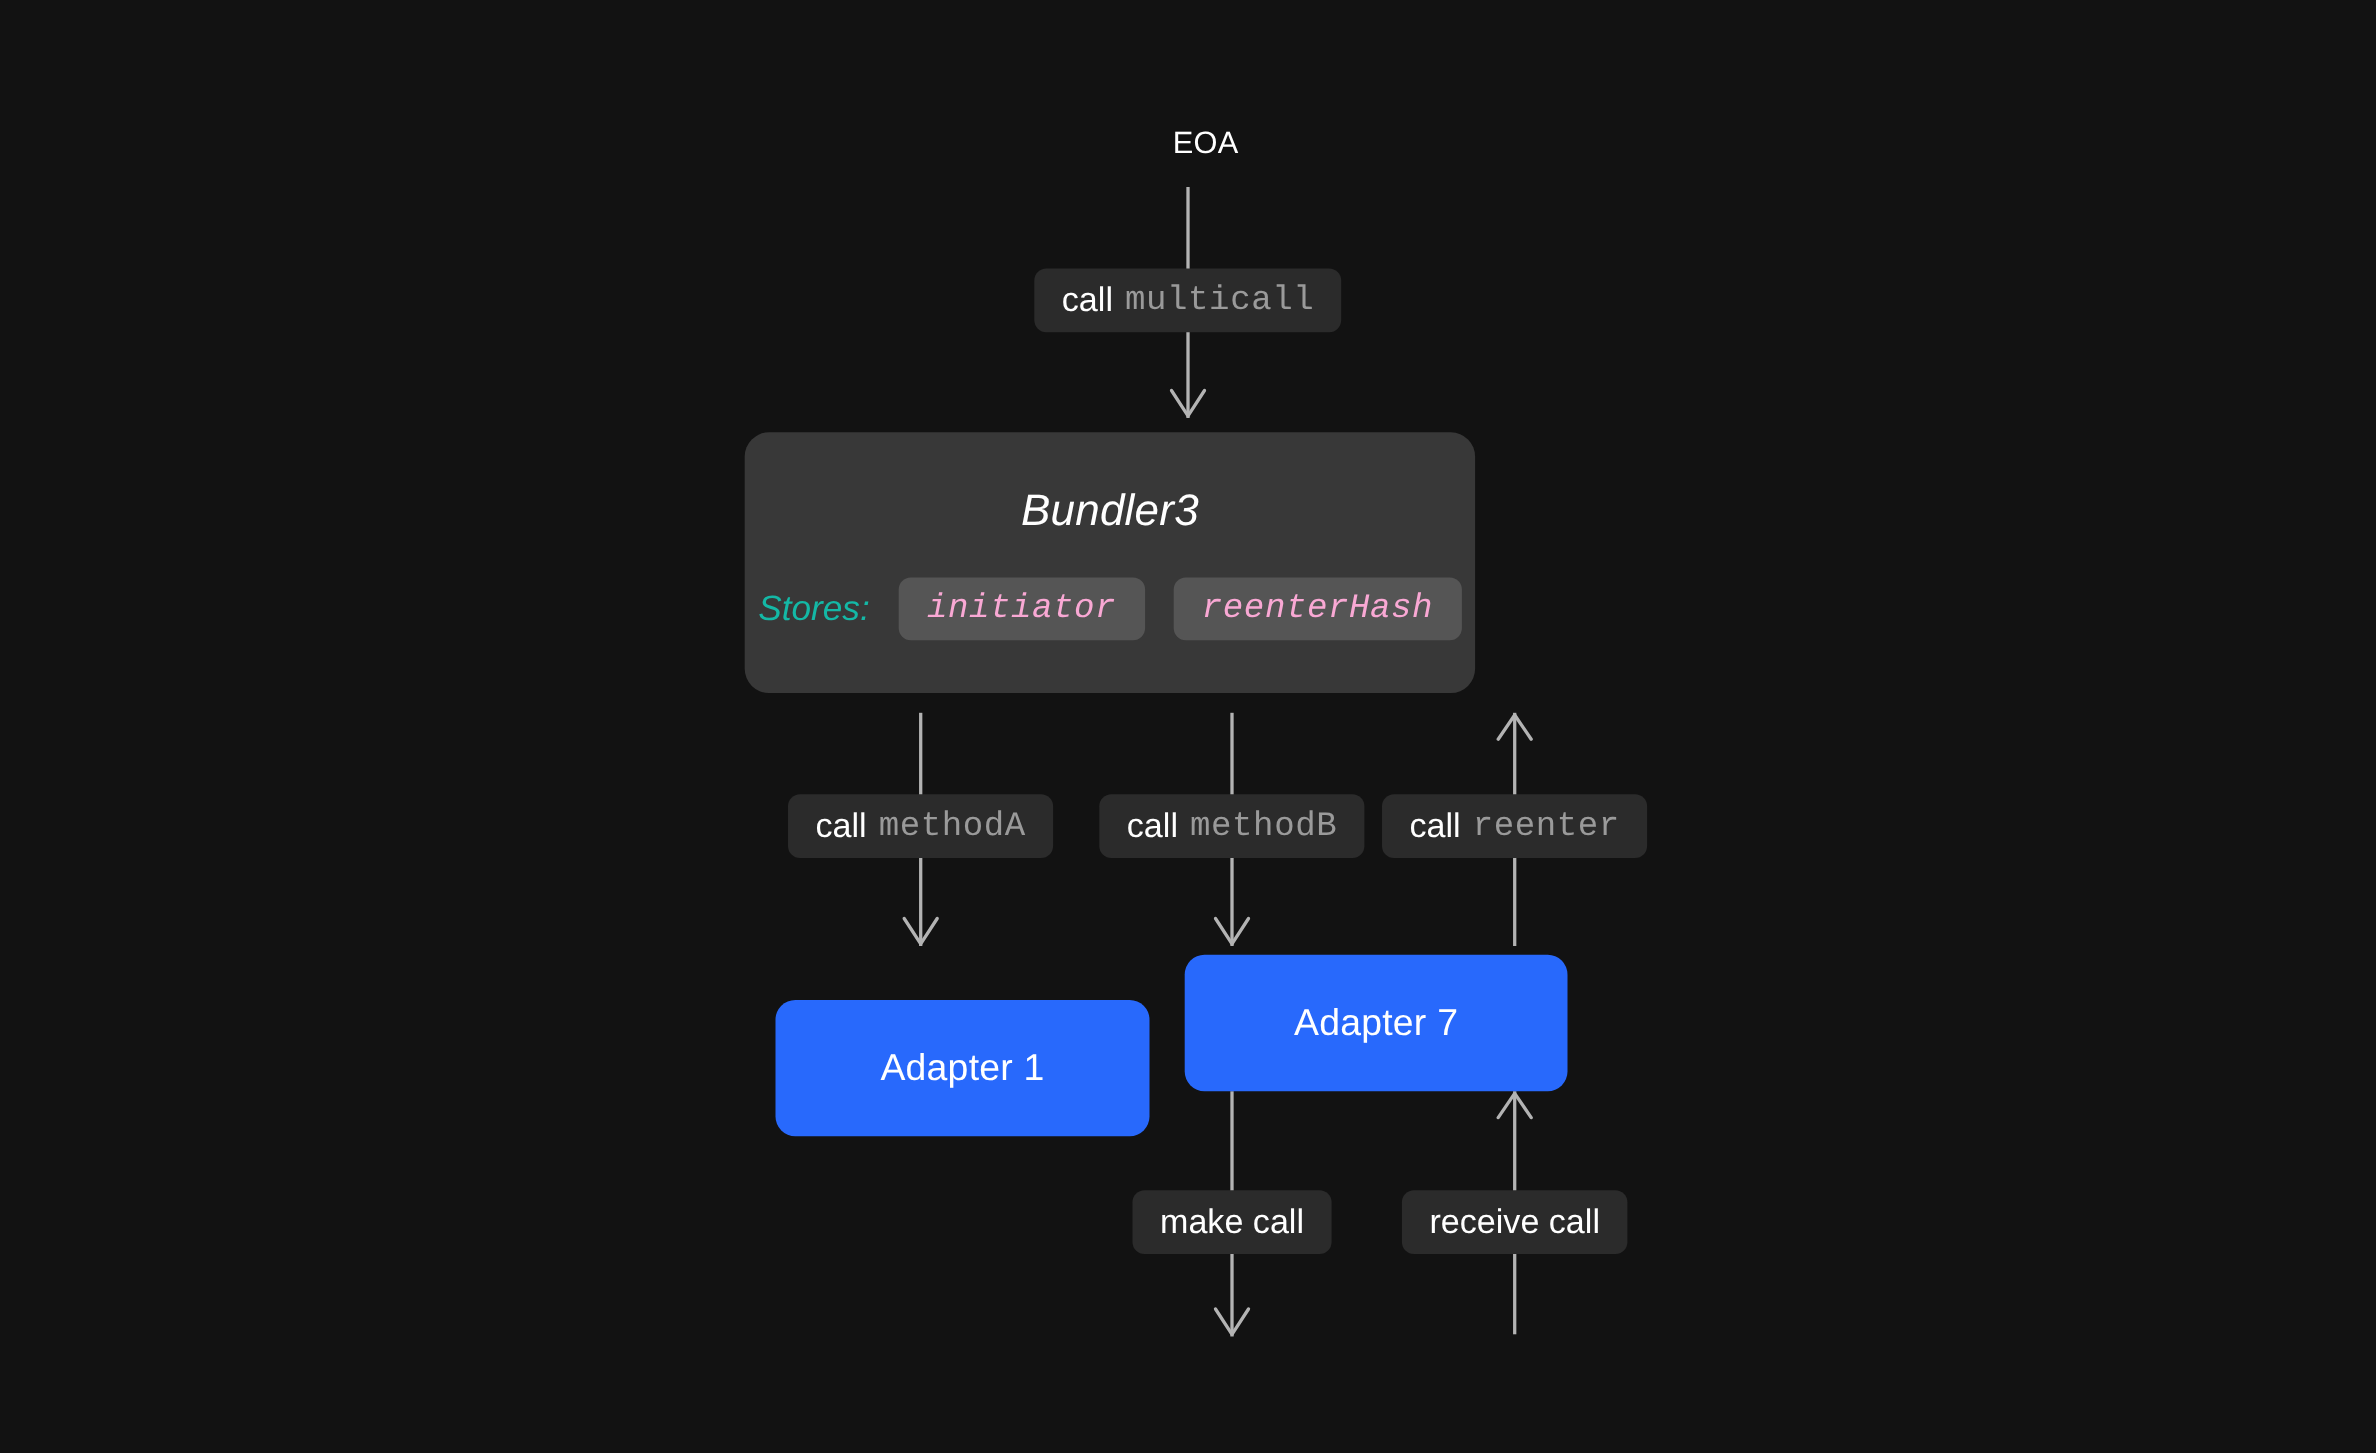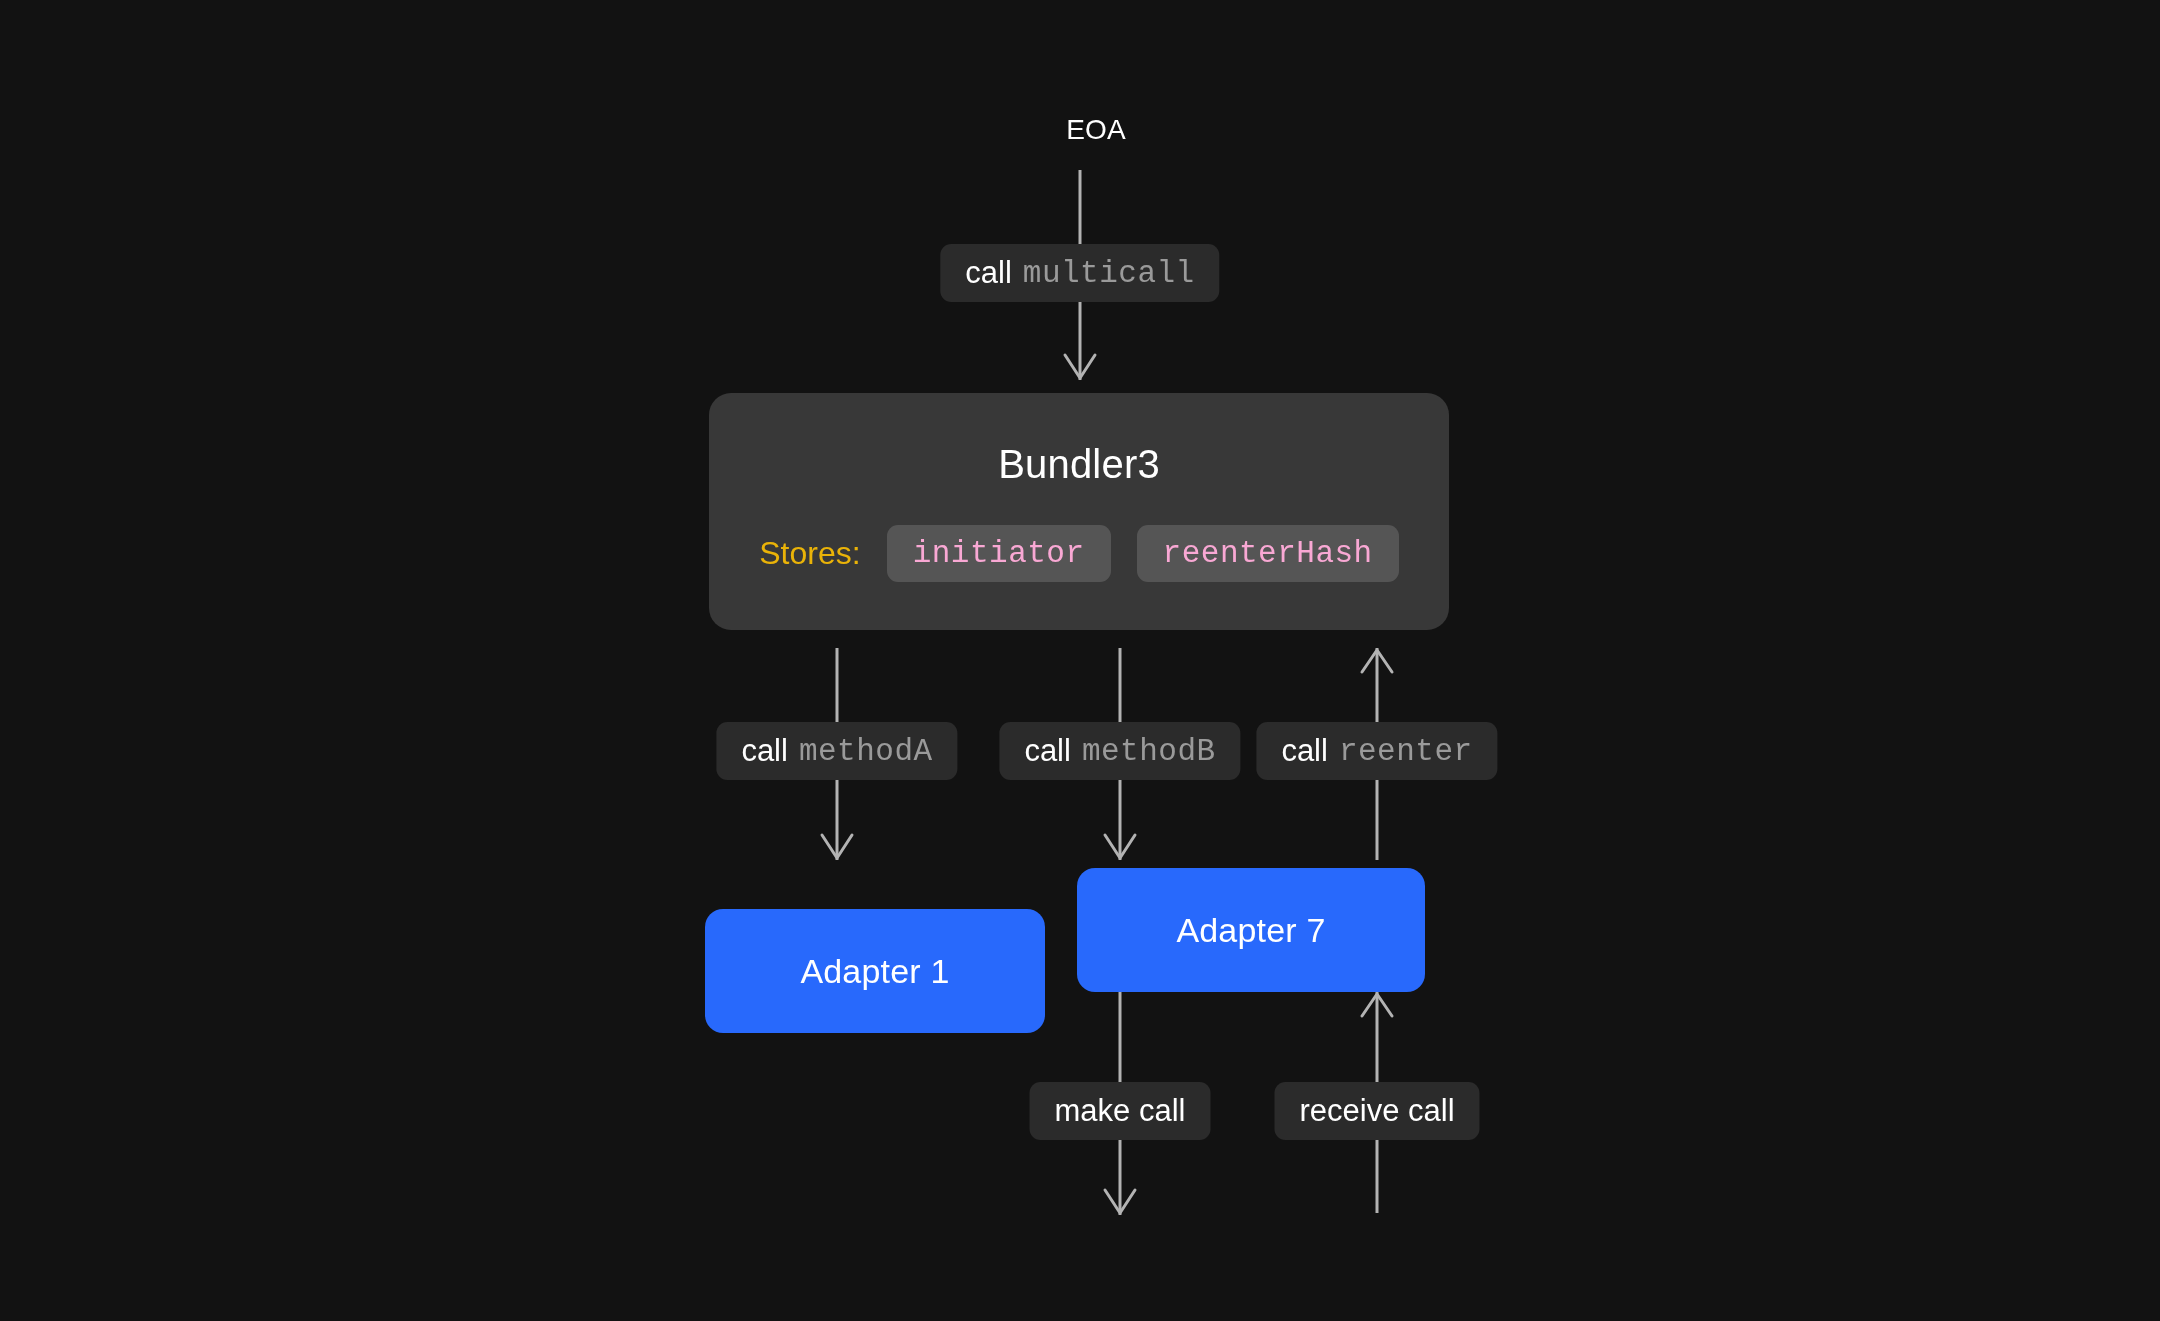--- a/index.html
+++ b/index.html
@@ -63,21 +63,21 @@
     letter-spacing: 0.2px;
     white-space: nowrap;
   }
   .stores-row {
     display: flex;
     align-items: center;
     gap: 26px;
     margin-top: 38px;
   }
   .stores-label {
-    color: #eab308;
+    color: #14b8a6;
     font-size: 32px;
     white-space: nowrap;
   }
   .store-chip {
     background: #555555;
     border-radius: 11px;
     padding: 11px 26px;
     color: #f9a8d4;
     font-family: "Liberation Mono", monospace;
     font-size: 31px;
@@ -163,21 +163,21 @@
     <g>
       <line x1="1377" y1="1213" x2="1377" y2="992" stroke="#b3b3b3" stroke-width="3"></line>
       <polyline points="1362,1016 1377,994 1392,1016" fill="none" stroke="#b3b3b3" stroke-width="3" stroke-linecap="round" stroke-linejoin="round"></polyline>
     </g>
   </svg>
 
   <div class="node-text" style="left:1080px; top:130px;">
     <span>EOA</span>
   </div>
 
-  <div class="box-node" style="left:709px; top:393px; width:740px; height:237px;">
+  <div class="box-node" style="left:677px; top:393px; width:664px; height:237px;font-style:italic;">
     <div class="box-title">Bundler3</div>
     <div class="stores-row">
       <span class="stores-label">Stores:</span>
       <span class="store-chip">initiator</span>
       <span class="store-chip">reenterHash</span>
     </div>
   </div>
 
   <div class="adapter-node" style="left:665px; top:909px; width:340px; height:124px;margin-left:40px;">
     <span>Adapter 1</span>

